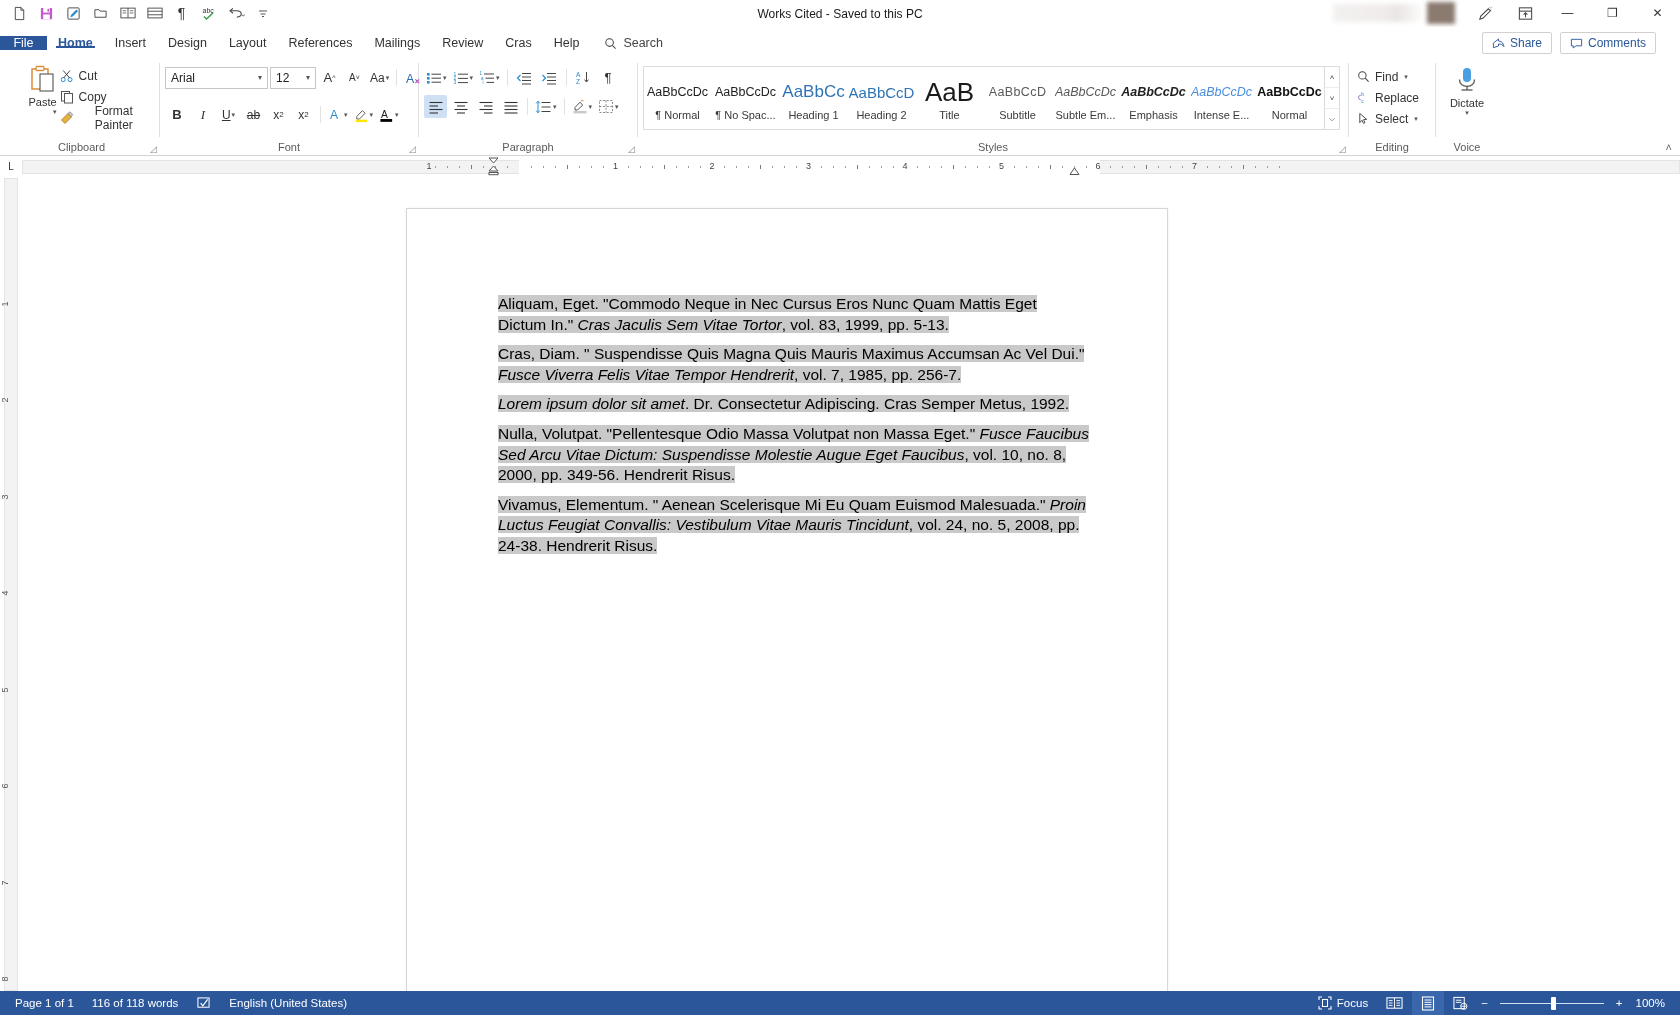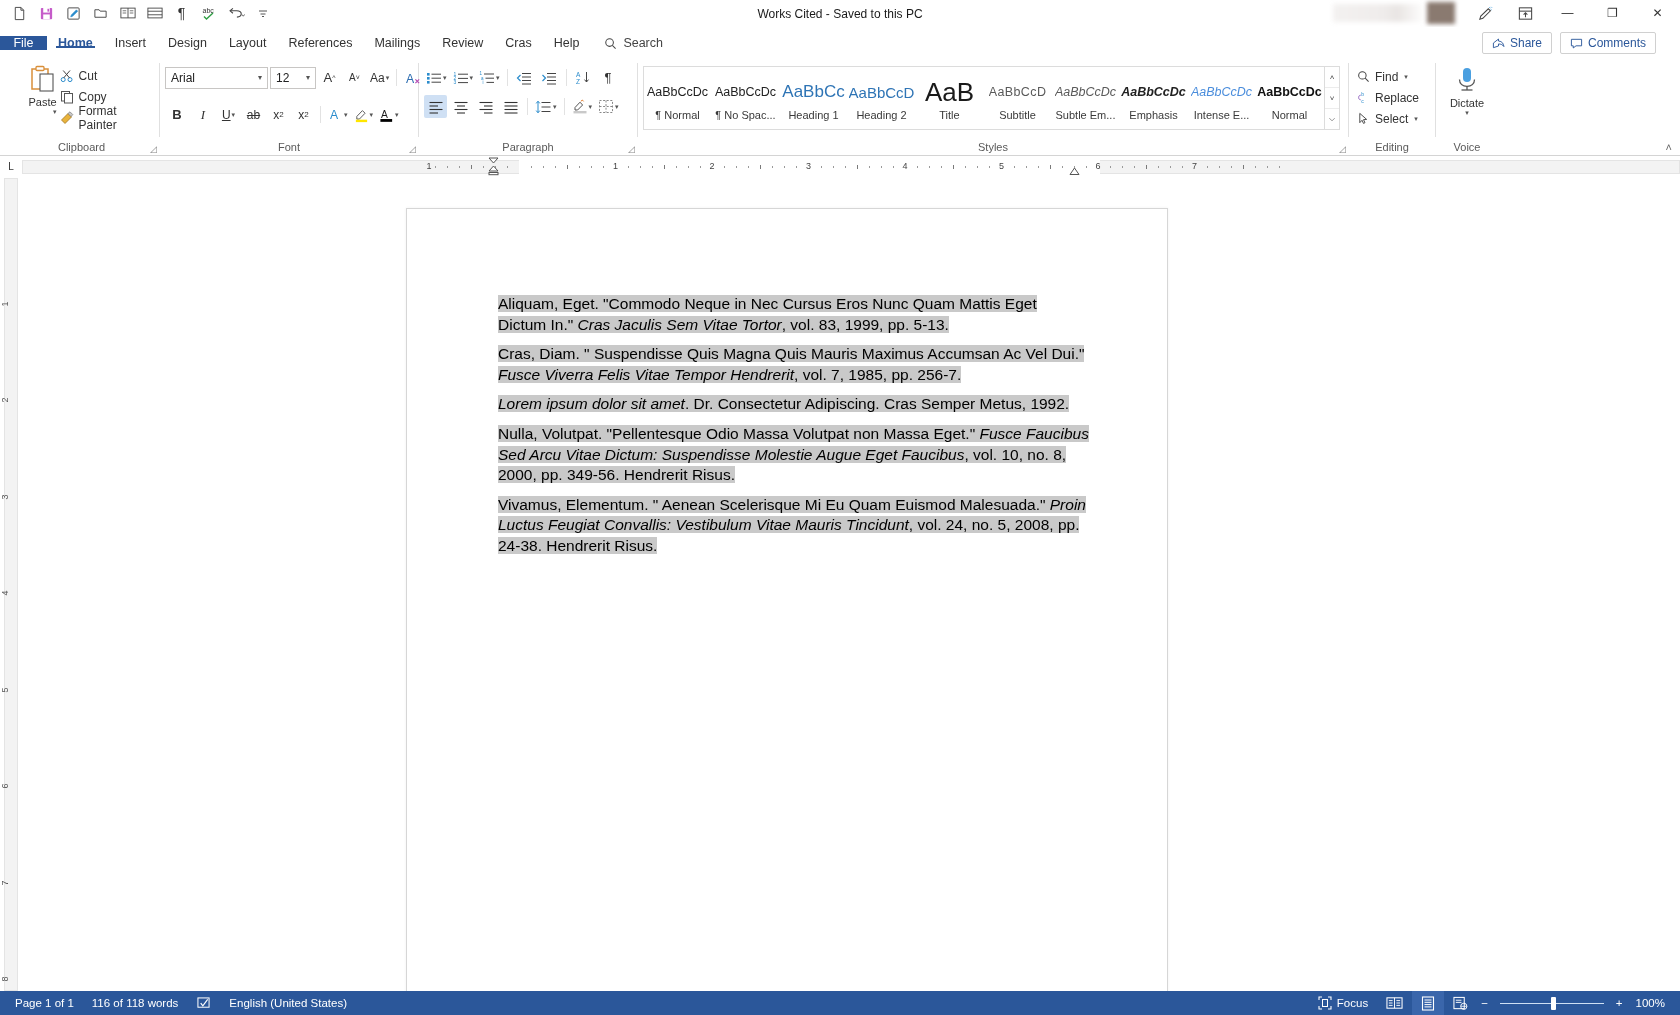--- a/index.html
+++ b/index.html
@@ -125,21 +125,21 @@
   
   .paste-btn {
     width: 52px; display: flex; flex-direction: column; align-items: flex-end;
     padding-top: 3px; cursor: default;
   }
   .paste-lbl { font-size: 11px; color: #333; margin-top: 1px; }
   .clip-col { display: flex; flex-direction: column; padding-top: 3px; }
   .clip-item {
     display: flex; align-items: center; gap: 5px;
     height: 21px; padding: 0 5px 0 3px;
-    font-size: 12px; color: #333; cursor: default;
+    font-size: 12px; color: #333; cursor: default; text-align: center;
   }
 
   
   .font-row { display: flex; align-items: center; gap: 2px; height: 25px; }
   .combo {
     border: 1px solid #c8c6c4; background: #fff;
     height: 22px; display: flex; align-items: center;
     font-size: 12px; color: #222; padding: 0 2px 0 5px;
   }
   .combo .cval { flex: 1; overflow: hidden; white-space: nowrap; }

